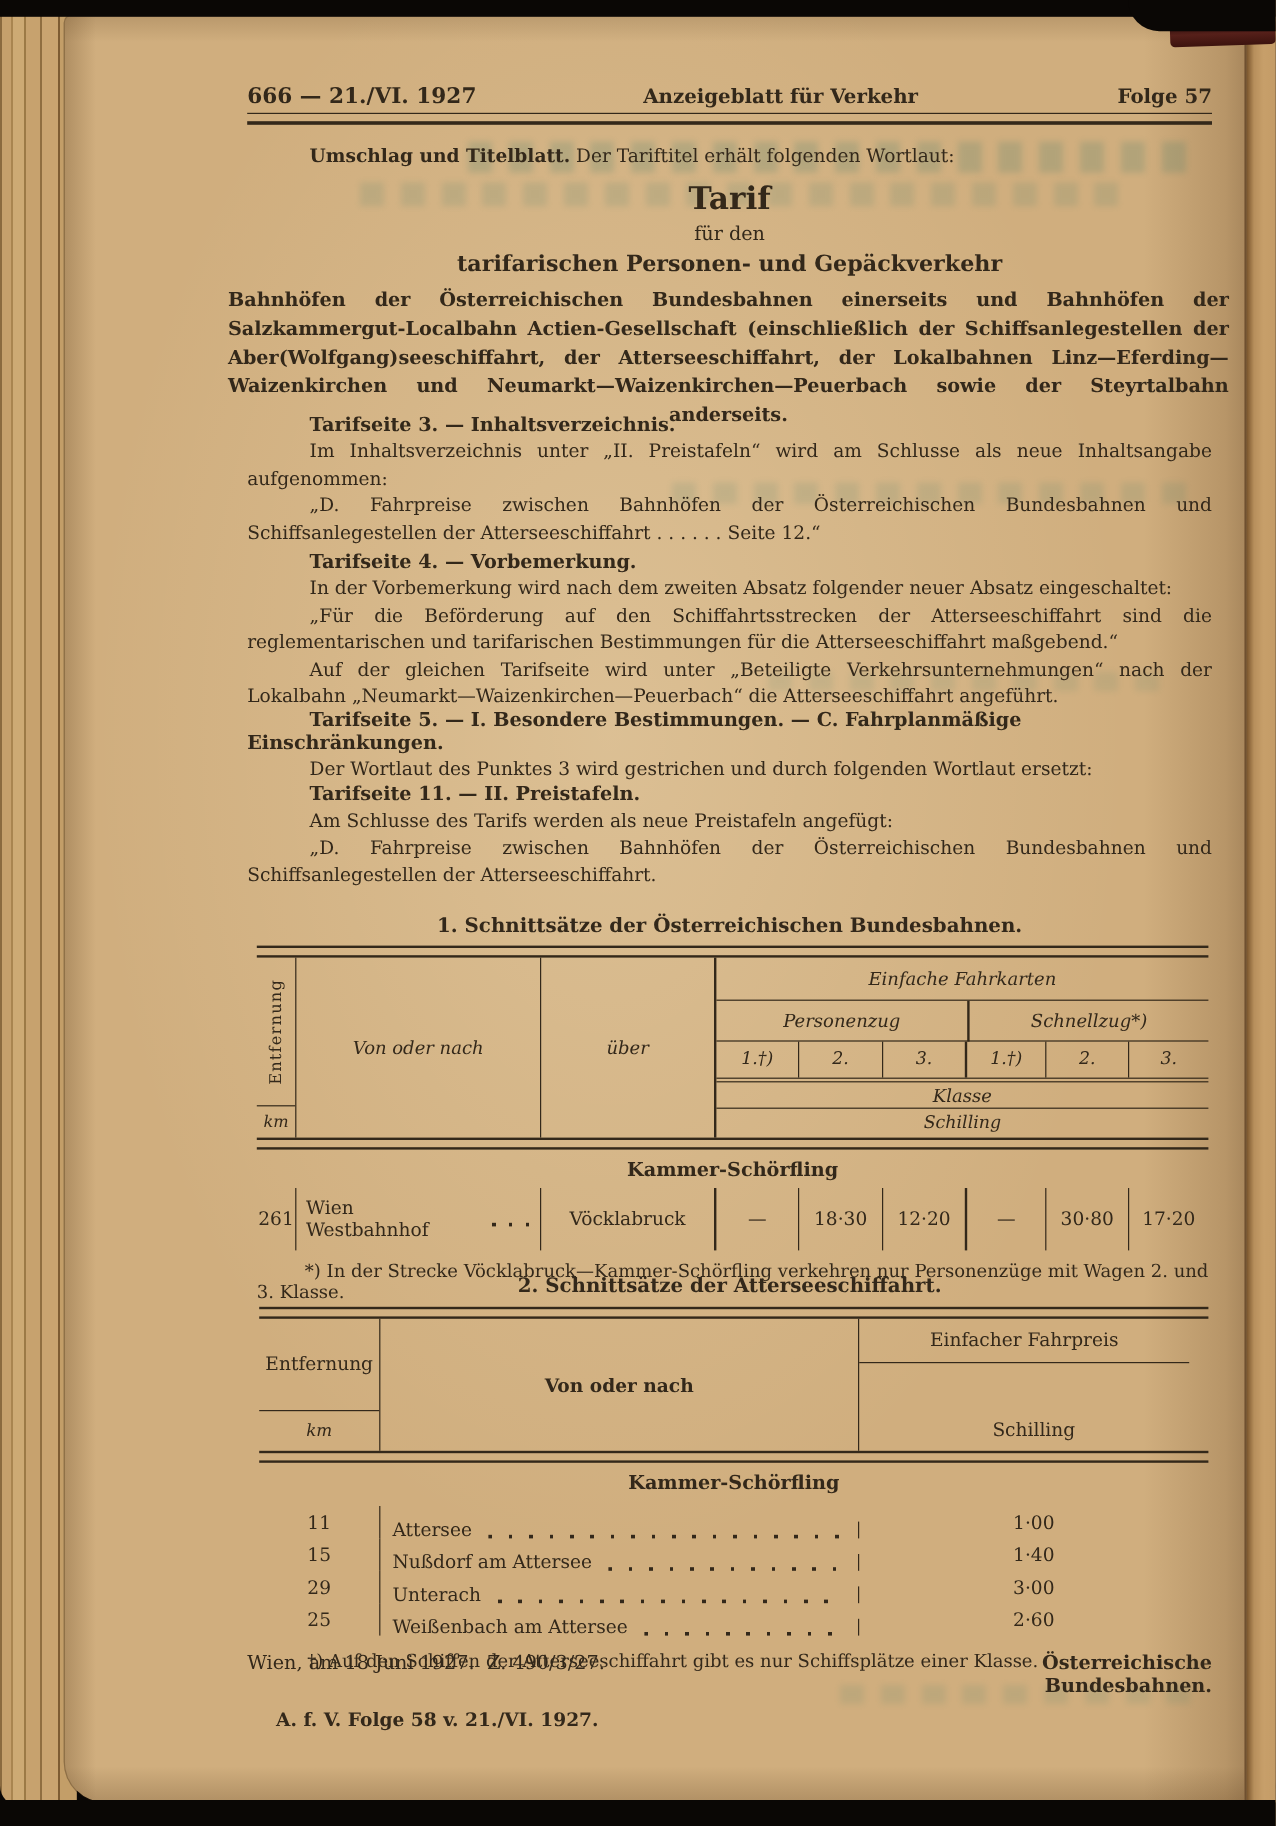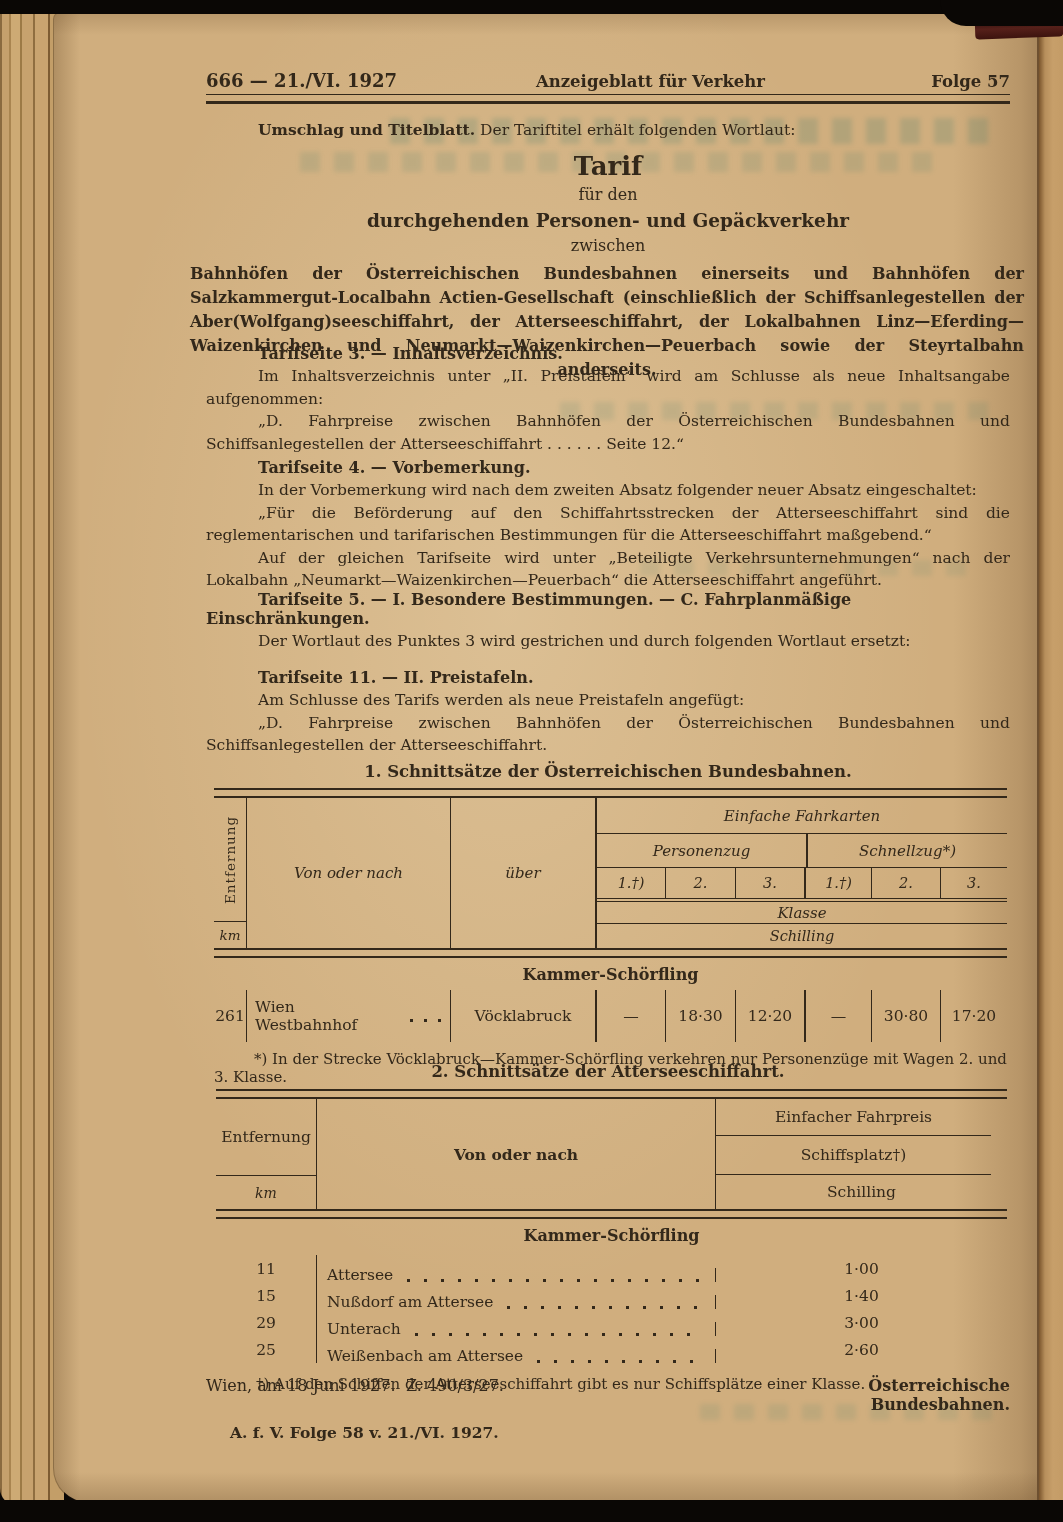--- a/index.html
+++ b/index.html
@@ -156,22 +156,21 @@
       <span class="mh-left">666 — 21./VI. 1927</span>
       <span class="mh-center">Anzeigeblatt für Verkehr</span>
       <span class="mh-right">Folge 57</span>
     </div>
     <div class="hdr-rule"></div>
 
     <p class="body-txt ind" style="margin-top:14px;"><span class="b">Umschlag und Titelblatt.</span><span> Der Tariftitel erhält folgenden Wortlaut:</span></p>
 
     <div class="title-big">Tarif</div>
     <div class="center-line">für den</div>
-    <div class="center-bold">durchgehenden Personen- und Gepäckverkehr</div>
-    <div class="center-line">zwischen</div>
+    <div class="center-bold">tarifarischen Personen- und Gepäckverkehr</div>
     <p class="scope">Bahnhöfen der Österreichischen Bundesbahnen einerseits und Bahnhöfen der Salzkammergut-Localbahn Actien-Gesellschaft (einschließlich der Schiffsanlegestellen der Aber(Wolfgang)seeschiffahrt, der Atterseeschiffahrt, der Lokalbahnen Linz—Eferding—Waizenkirchen und Neumarkt—Waizenkirchen—Peuerbach sowie der Steyrtalbahn anderseits.</p>
   </div>
 
   <div class="abs" style="top:344px;">
     <div class="sec-h">Tarifseite 3. — Inhaltsverzeichnis.</div>
     <p class="body-txt tight just ind">Im Inhaltsverzeichnis unter „II. Preistafeln“ wird am Schlusse als neue Inhaltsangabe aufgenommen:</p>
     <p class="body-txt tight just ind">„D. Fahrpreise zwischen Bahnhöfen der Österreichischen Bundesbahnen und Schiffsanlegestellen der Atterseeschiffahrt . . . . . . Seite 12.“</p>
   </div>
 
   <div class="abs" style="top:458px;">
@@ -179,21 +178,21 @@
     <p class="body-txt tight just ind">In der Vorbemerkung wird nach dem zweiten Absatz folgender neuer Absatz eingeschaltet:</p>
     <p class="body-txt tight just ind">„Für die Beförderung auf den Schiffahrtsstrecken der Atterseeschiffahrt sind die reglementarischen und tarifarischen Bestimmungen für die Atterseeschiffahrt maßgebend.“</p>
     <p class="body-txt tight just ind">Auf der gleichen Tarifseite wird unter „Beteiligte Verkehrsunternehmungen“ nach der Lokalbahn „Neumarkt—Waizenkirchen—Peuerbach“ die Atterseeschiffahrt angeführt.</p>
   </div>
 
   <div class="abs" style="top:590px;">
     <div class="sec-h">Tarifseite 5. — I. Besondere Bestimmungen. — C. Fahrplanmäßige Einschränkungen.</div>
     <p class="body-txt tight just ind">Der Wortlaut des Punktes 3 wird gestrichen und durch folgenden Wortlaut ersetzt:</p>
   </div>
 
-  <div class="abs" style="top:668px;">
+  <div class="abs" style="top:652px;">
     <div class="sec-h">Tarifseite 11. — II. Preistafeln.</div>
     <p class="body-txt tight just ind">Am Schlusse des Tarifs werden als neue Preistafeln angefügt:</p>
     <p class="body-txt tight just ind">„D. Fahrpreise zwischen Bahnhöfen der Österreichischen Bundesbahnen und Schiffsanlegestellen der Atterseeschiffahrt.</p>
   </div>
 
   <div class="abs" style="top:762px;">
     <div class="tbl-title">1. Schnittsätze der Österreichischen Bundesbahnen.</div>
     <div class="t1">
       <div class="dbl" style="margin-top:7px;"></div>
       <div class="t1-grid">
@@ -241,21 +240,20 @@
     <div class="tbl-title">2. Schnittsätze der Atterseeschiffahrt.</div>
     <div class="t2">
       <div class="dbl" style="margin-top:8px;"></div>
       <div class="t2-grid">
         <div class="cell-entf2">
           <div class="entf2-label">Entfernung</div>
           <div class="km2">km</div>
         </div>
         <div class="cell-von2">Von oder nach</div>
         <div class="fp fp-line" style="grid-column:3;grid-row:1;">Einfacher Fahrpreis</div>
-        <div class="fp fp-line" style="grid-column:3;grid-row:2;">Schiffsplatz†)</div>
         <div class="fp" style="grid-column:3;grid-row:3;">Schilling</div>
       </div>
       <div class="dbl"></div>
 
       <div class="section-row">Kammer-Schörfling</div>
 
       <div class="t2-rows">
         <div class="km-c">11</div>
         <div class="st-c">
             <span>Attersee</span>

